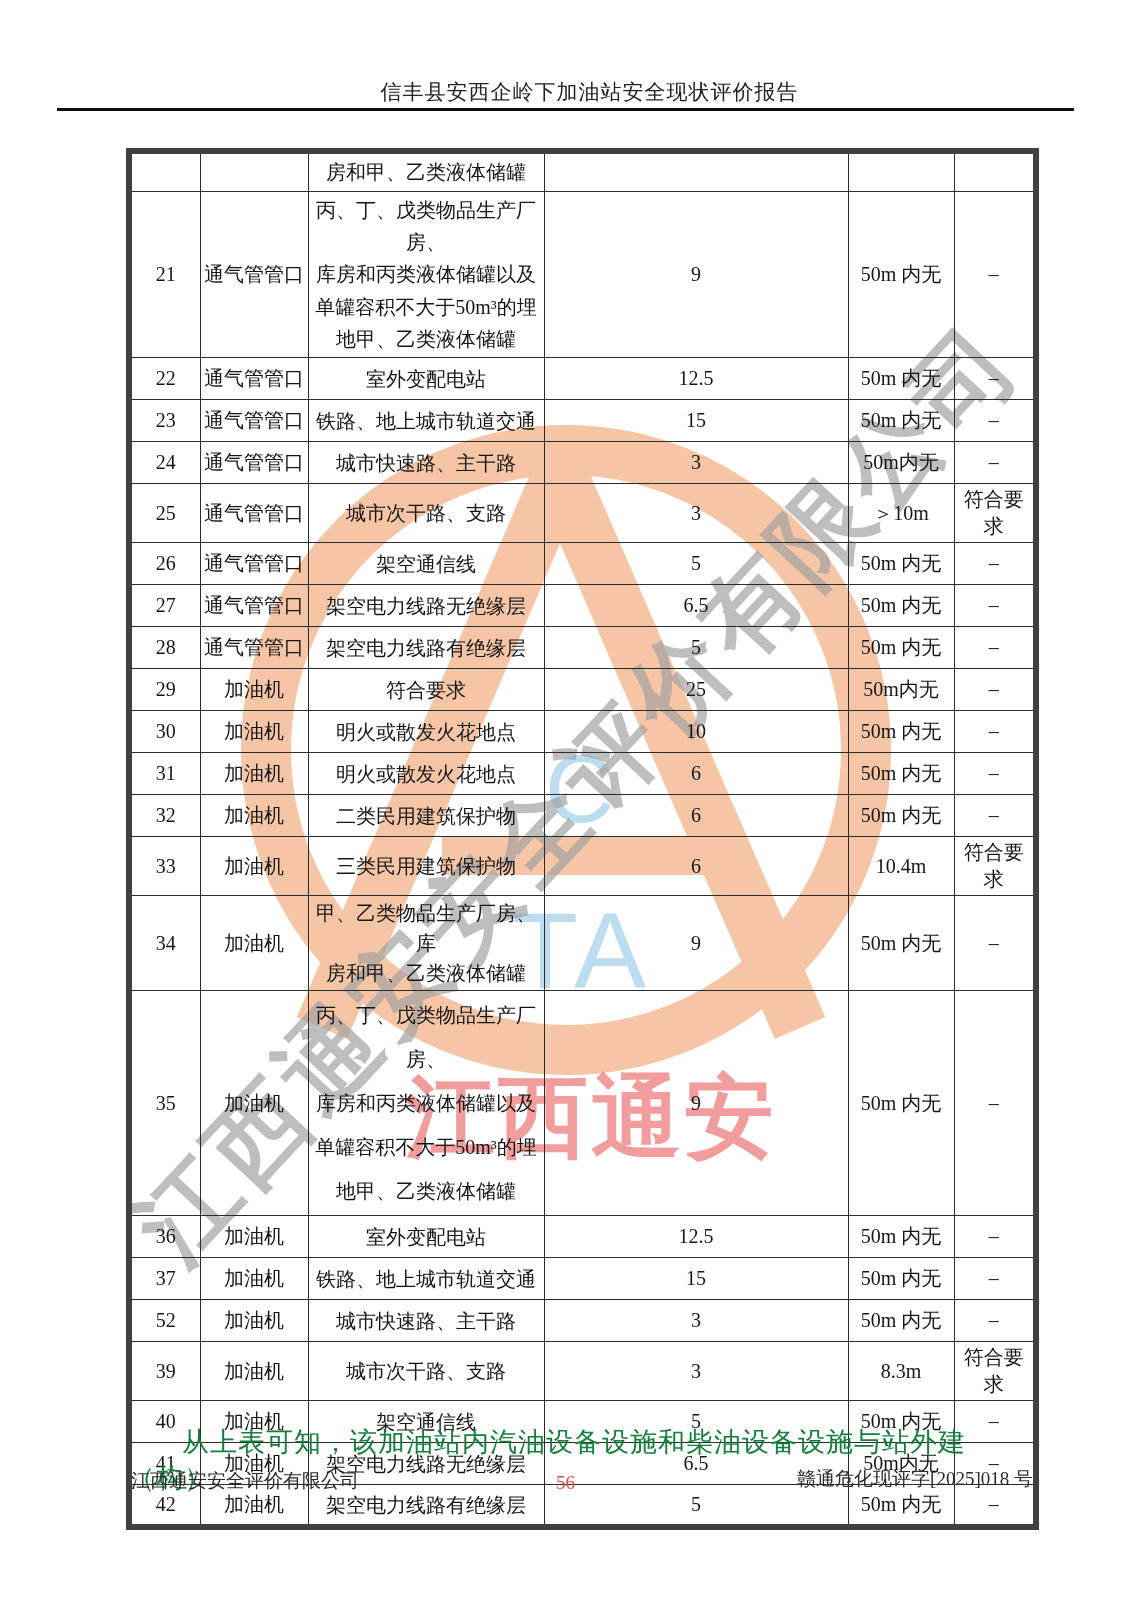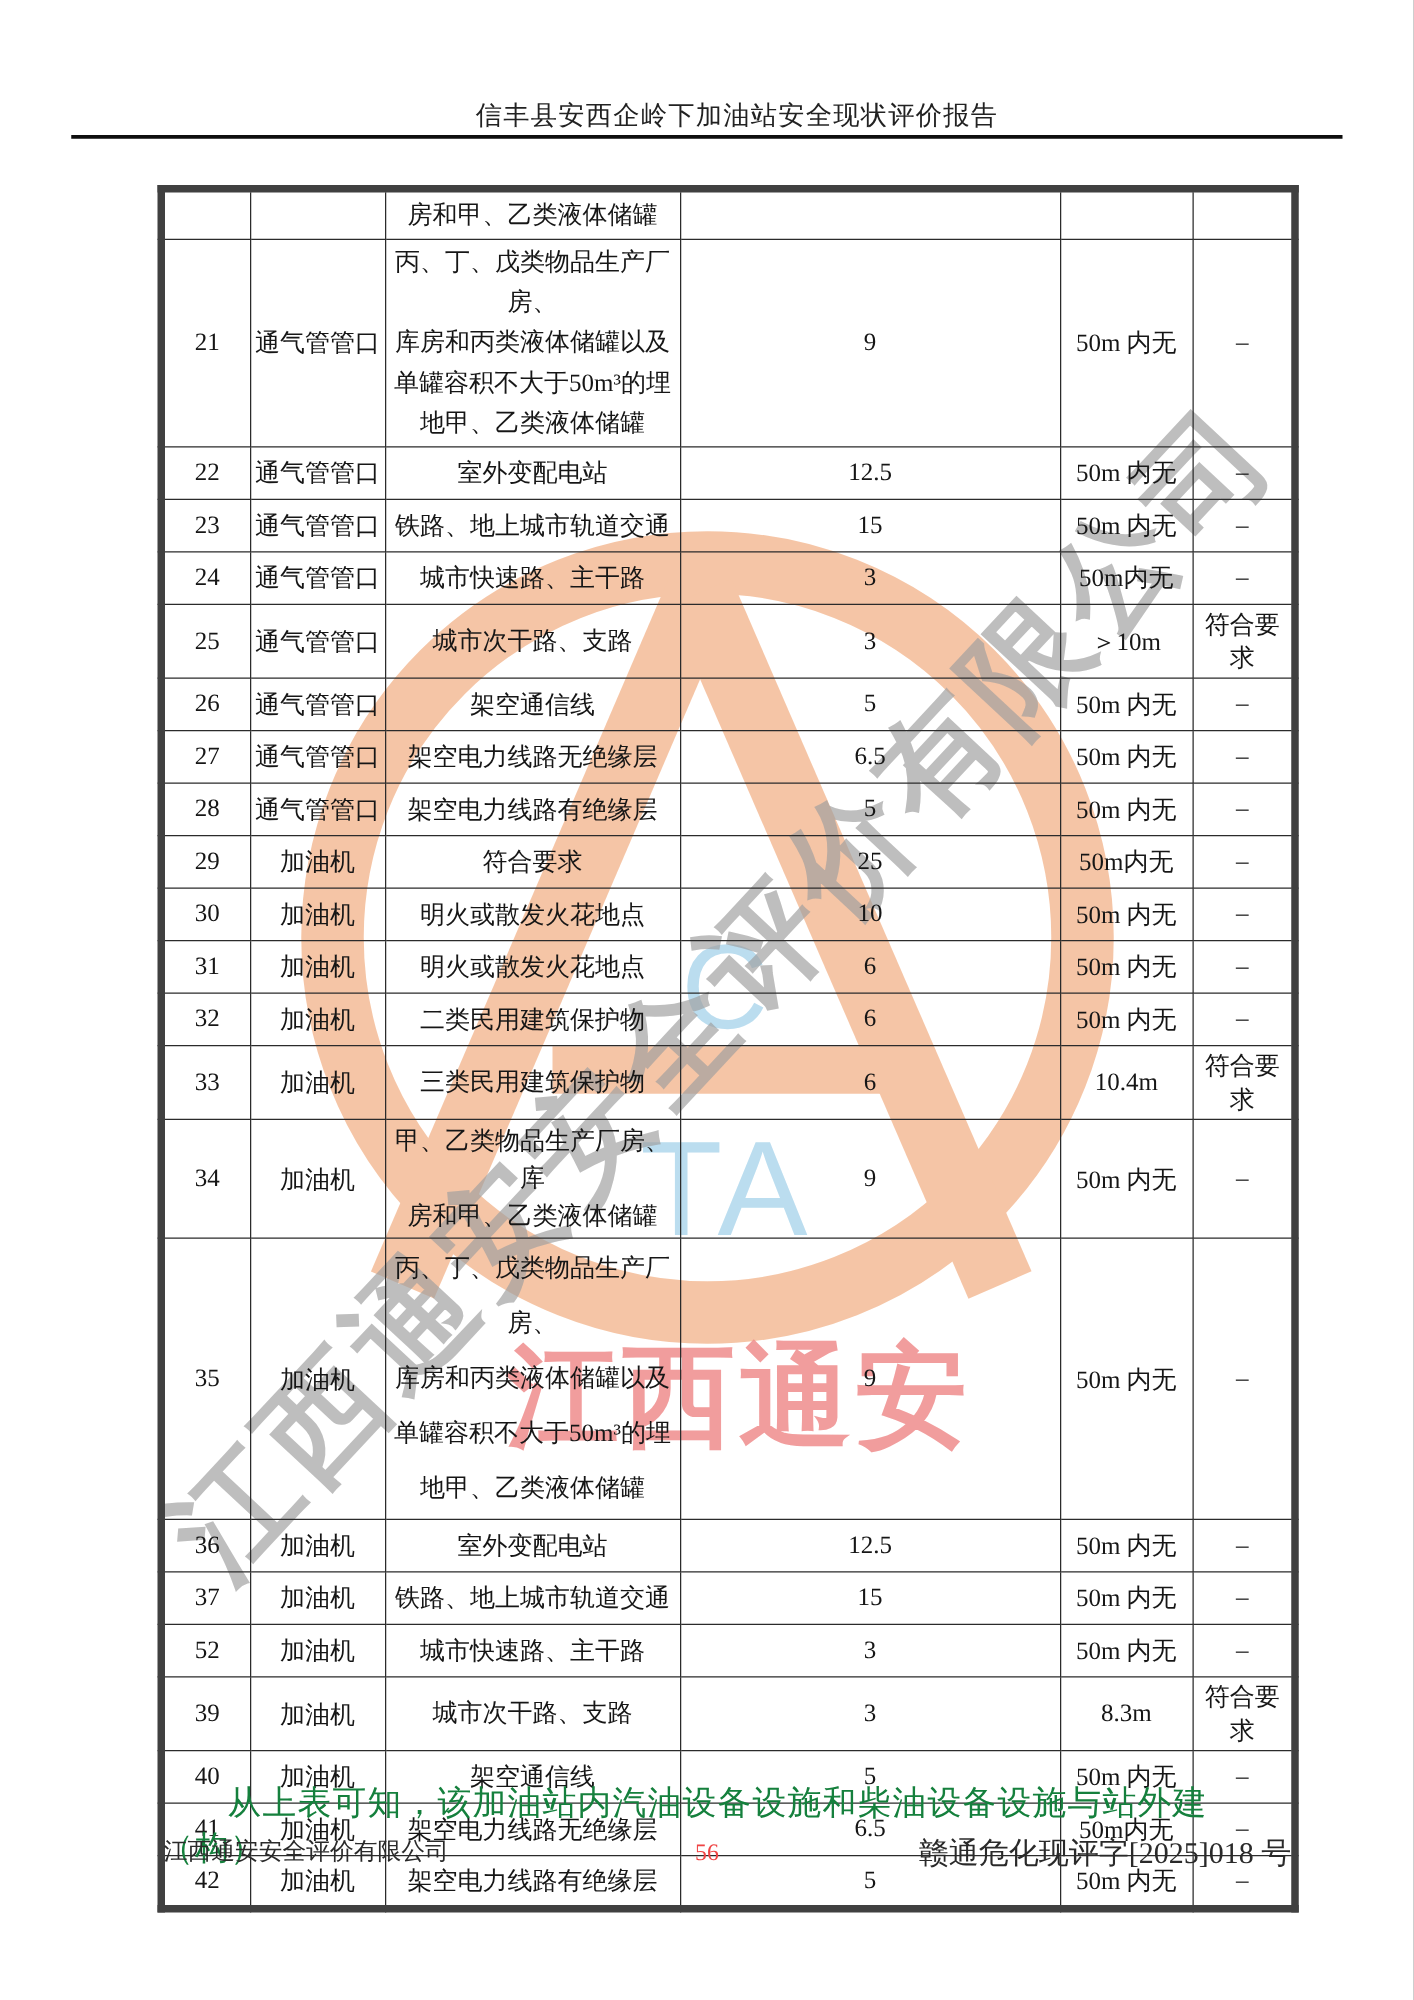--- a/index.html
+++ b/index.html
@@ -47,21 +47,21 @@
   tr:nth-child(16){height:188px;}
   tr:nth-child(2) td.col-desc{line-height:1.62;}
   tr:nth-child(16) td.col-desc{line-height:2.2;}
 
   .closing{
     position:absolute;left:128px;top:1424px;width:886px;
     font-size:27px;letter-spacing:1px;text-indent:54px;color:#15803d;
   }
   .footer-left{position:absolute;left:131px;top:1468px;font-size:19px;color:#2a2a2a;}
   .footer-center{position:absolute;left:0;top:1472px;width:100%;text-align:center;font-size:19px;color:#ef4444;}
-  .footer-right{position:absolute;right:98px;top:1466px;font-size:24px;color:#2a2a2a;}
+  .footer-right{position:absolute;right:98px;top:1466px;font-size:19px;color:#2a2a2a;}
 
   .wm-sans{font-family:"Liberation Sans","DejaVu Sans",sans-serif;}
 </style>
 </head>
 <body>
 
 <div class="page">
 
   <svg class="watermark" width="1131" height="1600" viewBox="0 0 1131 1600" aria-hidden="true">
 

